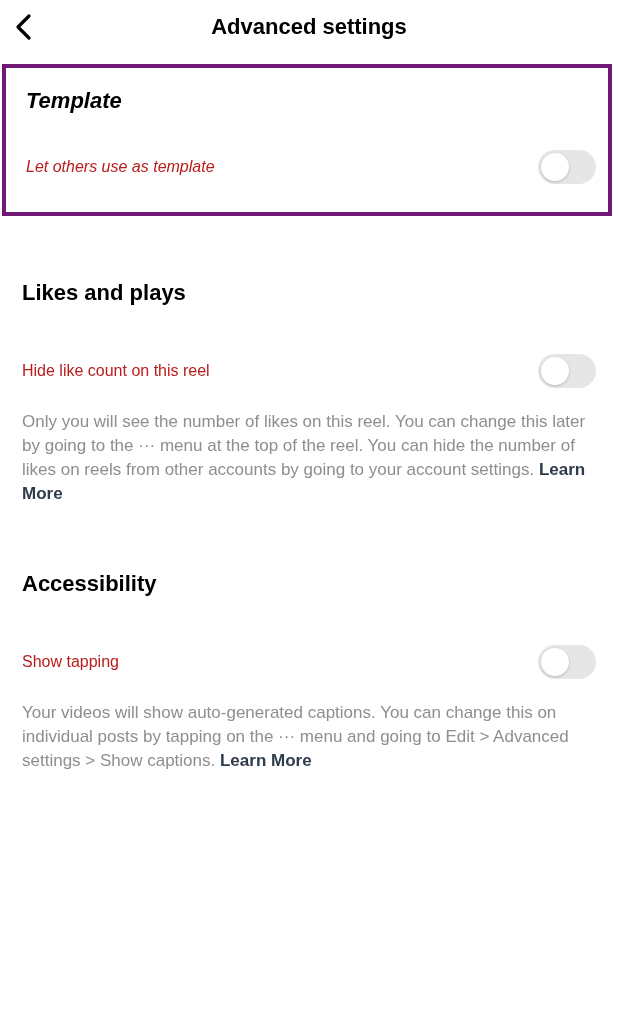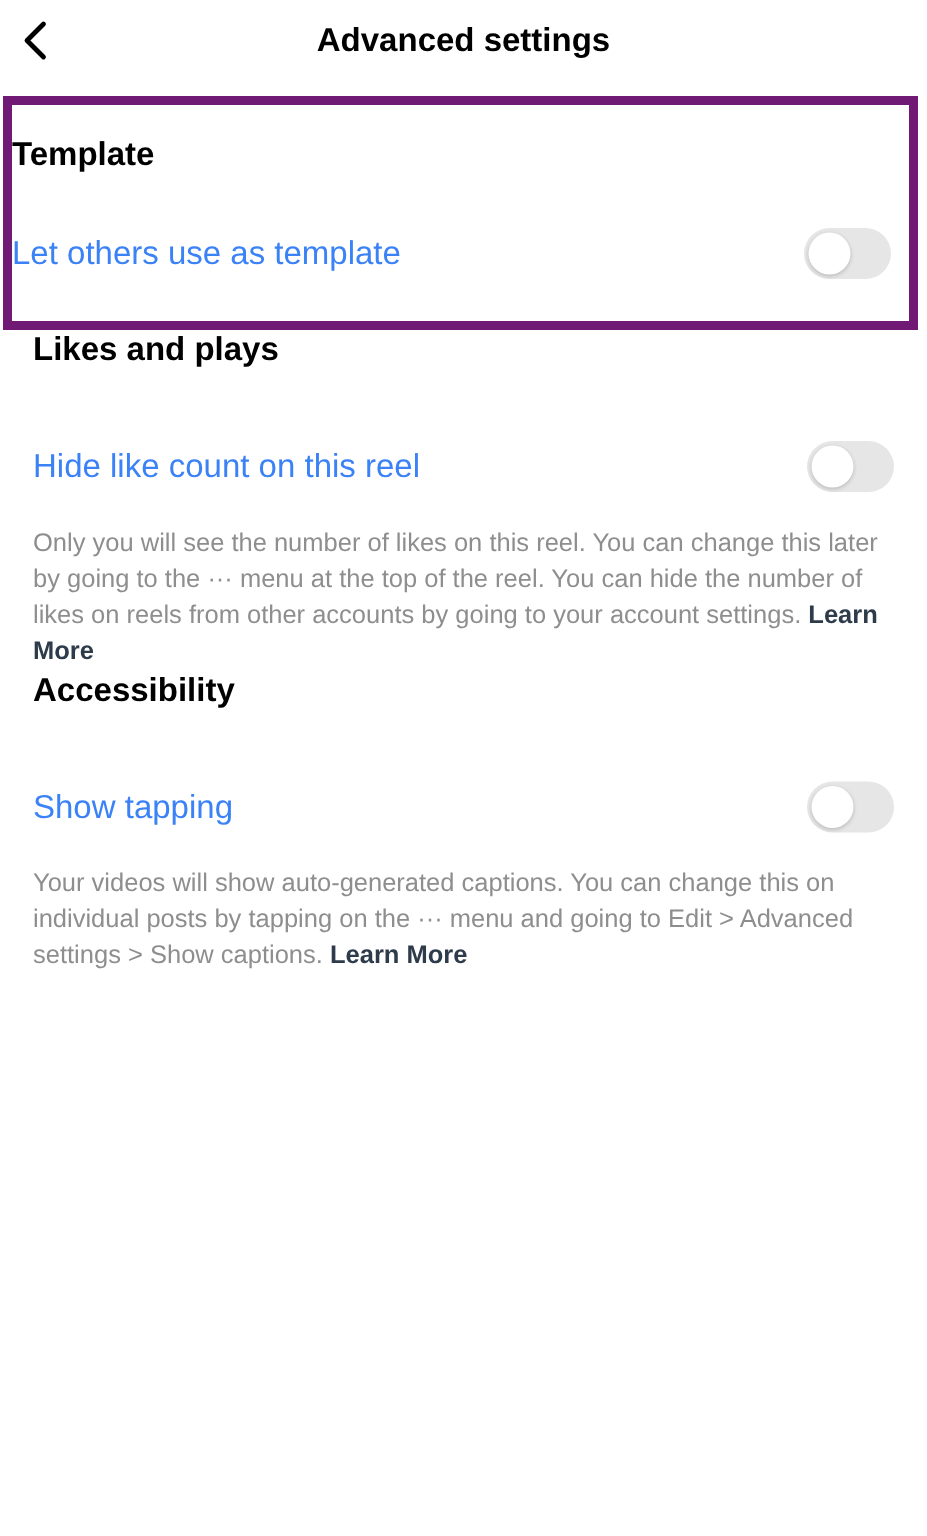--- a/index.html
+++ b/index.html
@@ -27,47 +27,49 @@
       justify-content: center;
     }
     .header-title {
       flex: 1;
       text-align: center;
       font-size: 22px;
       font-weight: 700;
     }
 
     .highlight-box {
-      border: 6px solid #701a75;
+      border: 4px solid #701a75;
       margin: 10px 6px 0 2px;
-      padding: 20px 12px 28px 0;
+      padding: 20px 12px 28px 20px;
+      font-style: italic;
     }
 
     .section-title {
       font-size: 22px;
       font-weight: 700;
       margin-bottom: 36px;
     }
     .section-title.pad {
       padding: 0 22px;
+      margin-top: 64px;
       margin-bottom: 48px;
     }
 
     .row {
       display: flex;
       align-items: center;
       justify-content: space-between;
     }
     .row.pad {
       padding: 0 22px;
     }
     .row-label {
-      font-size: 22px;
+      font-size: 16px;
       font-weight: 400;
-      color: #3b82f6;
+      color: #b91c1c;
     }
 
     .toggle {
       width: 58px;
       height: 34px;
       border-radius: 17px;
       background: #e6e6e6;
       position: relative;
       flex-shrink: 0;
     }

